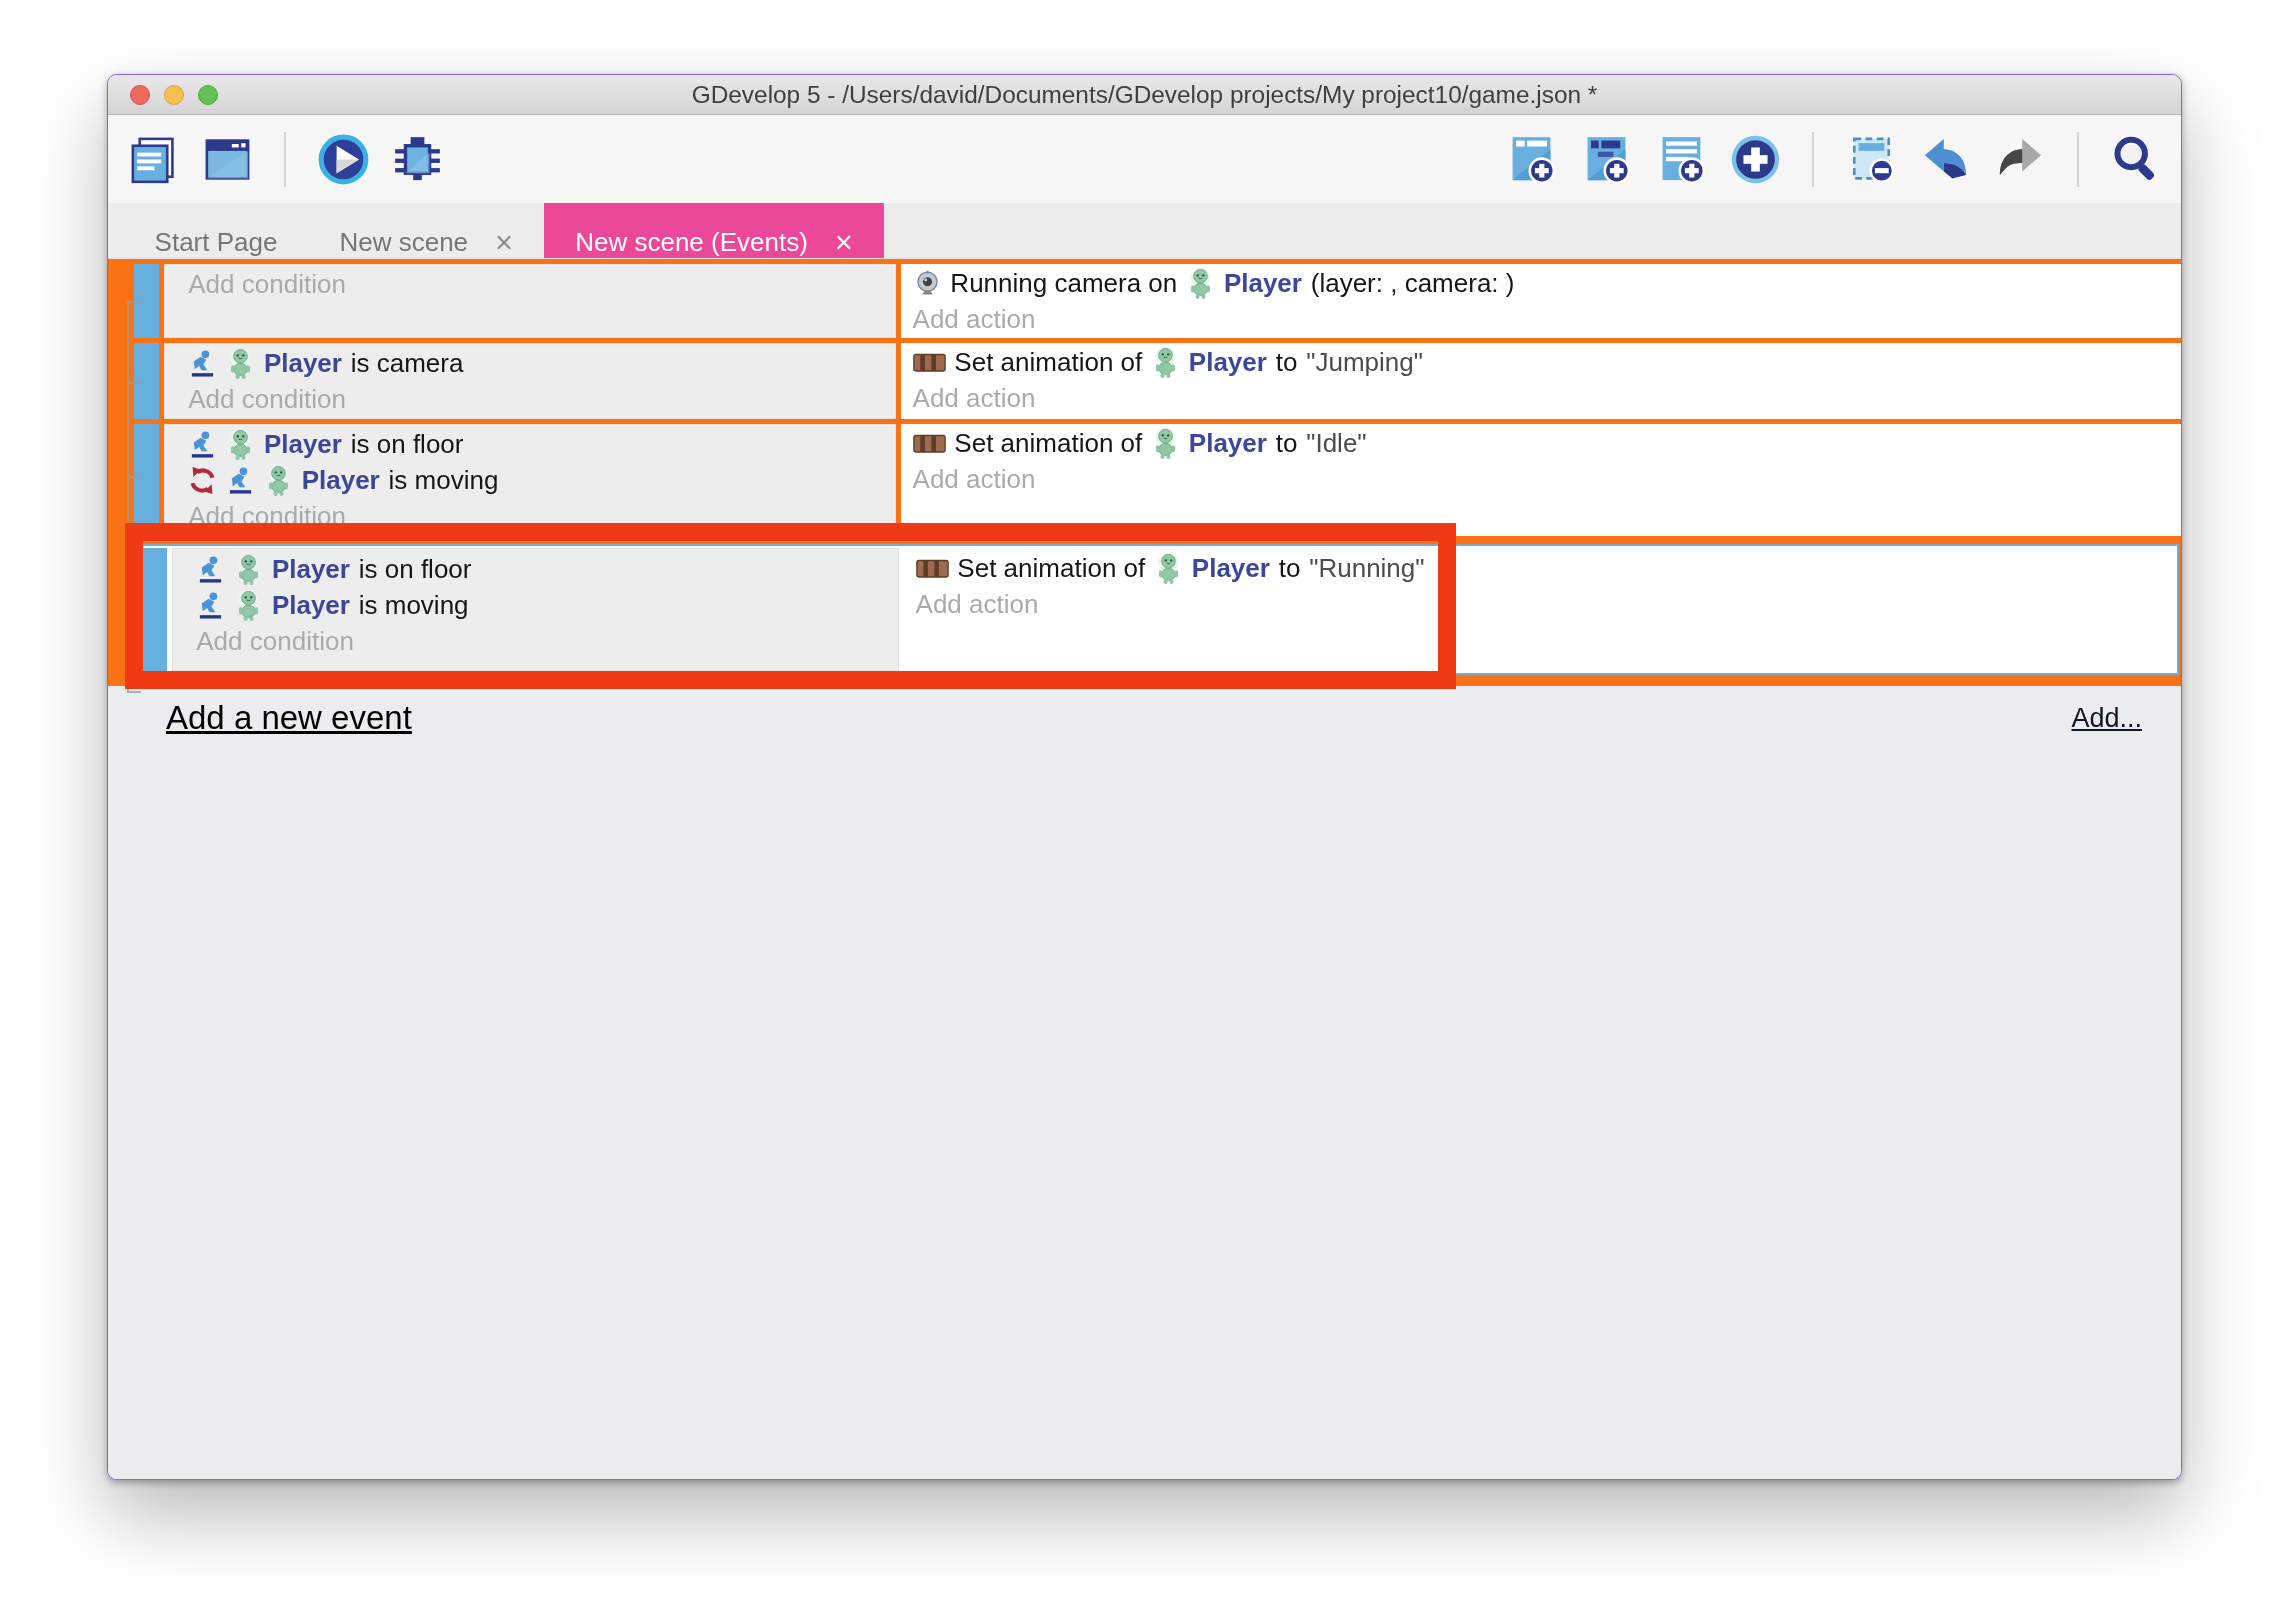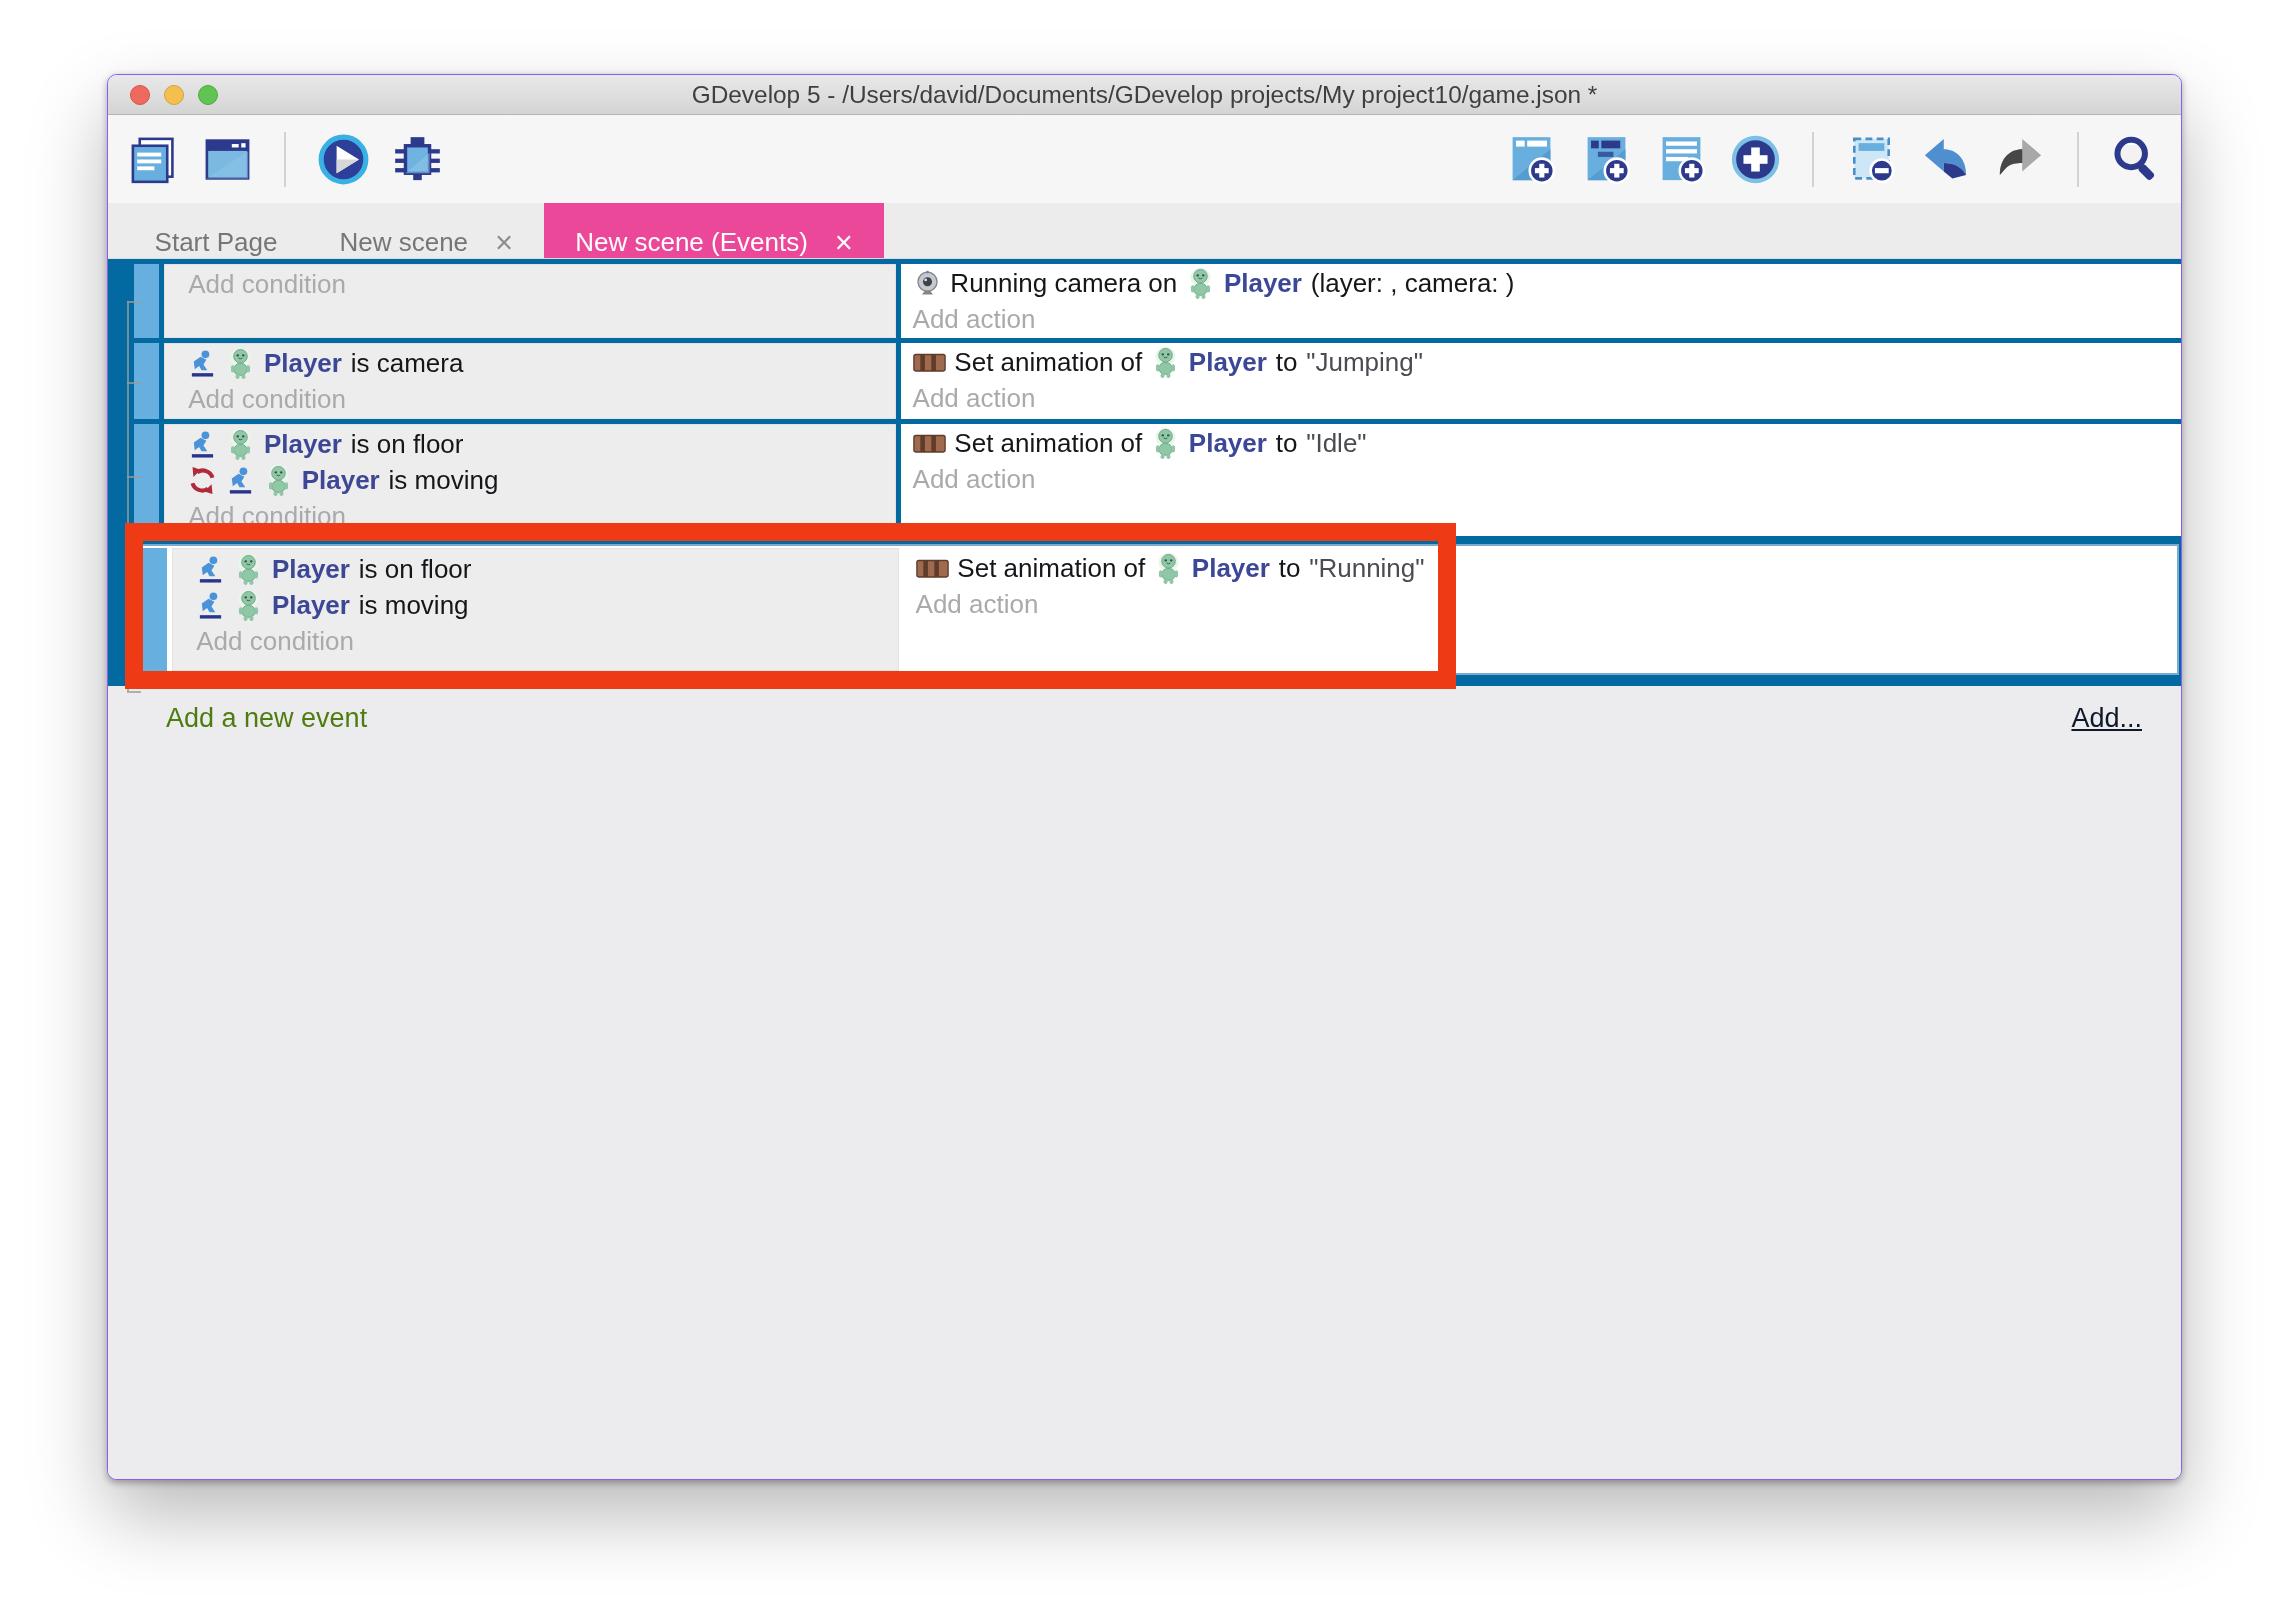--- a/index.html
+++ b/index.html
@@ -35,21 +35,21 @@
   .tsep{width:2px;height:55px;background:#d2d2d2;margin:0 11.7px;}
   .tspacer{flex:1;}
   
   .tabbar{height:55px;background:#ececec;display:flex;align-items:stretch;padding-left:15.6px;border-bottom:1px solid #dcdcdc;}
   .tab{display:flex;align-items:flex-end;gap:27px;padding:0 31px;font-size:26px;color:#767676;}
   .tab .x{font-size:31px;color:#8d8d8d;line-height:1;}
   .tab.active{background:#ec4899;color:#ffffff;}
   .tab.active .x{color:#ffffff;}
   
   .events-area{position:relative;height:calc(100% - 182px);background:#ececee;}
-  .sheet{background:#0369a1;padding-top:4.9px;padding-bottom:5.9px;position:relative;}
+  .sheet{background:#f97316;padding-top:4.9px;padding-bottom:5.9px;position:relative;}
   .event{display:flex;column-gap:4.9px;margin:0 0 4.9px 26px;position:relative;}
   .handle{width:25px;background:#67afdf;flex:0 0 25px;}
   .cond-cell{
     width:732px;flex:0 0 732px;background:#ededed;border:1px solid #e2e2e2;
     box-sizing:border-box;padding-top:2px;
   }
   .act-cell{flex:1;background:#ffffff;padding-left:5.9px;padding-top:2px;}
   .iline{display:flex;align-items:center;gap:8.8px;height:36px;font-size:26px;color:#16161a;padding-left:23.4px;white-space:nowrap;}
   .act-cell .iline{padding-left:5.9px;}
   .obj{color:#3c4796;font-weight:bold;}
@@ -73,21 +73,21 @@
   .red-box{
     position:absolute;left:16.6px;top:264px;width:1331px;height:166px;
     border:18.5px solid #ee3a15;box-sizing:border-box;z-index:6;pointer-events:none;
   }
   
   .tline{position:absolute;background:#9b9b9b;opacity:.75;z-index:3;}
   .tline.v{left:18.5px;top:42px;width:2px;height:391px;}
   .tline.h{left:18.5px;width:14.6px;height:2px;}
   
   .add-row{display:flex;align-items:center;height:41px;margin-top:11.7px;padding-left:58px;padding-right:39px;}
-  .add-new{font-size:27px;color:#4d7c0f;}
+  .add-new{font-size:33px;color:#000000;text-decoration:underline;}
   .add-more{margin-left:auto;font-size:27px;color:#0f172a;text-decoration:underline;}
 </style>
 </head>
 <body>
 
 <svg width="0" height="0" style="position:absolute">
   <defs>
     <symbol id="i-behavior" viewBox="0 0 30 30">
       <g fill="#4b93d8">
         <circle cx="18" cy="5.5" r="4"></circle>

